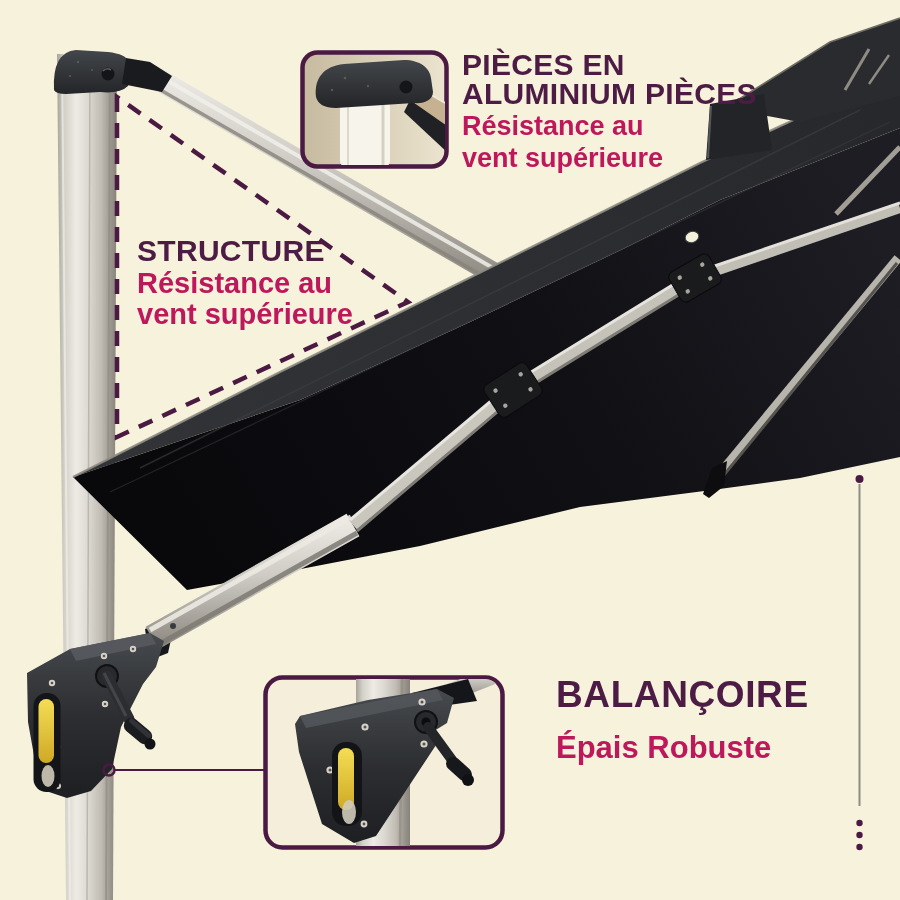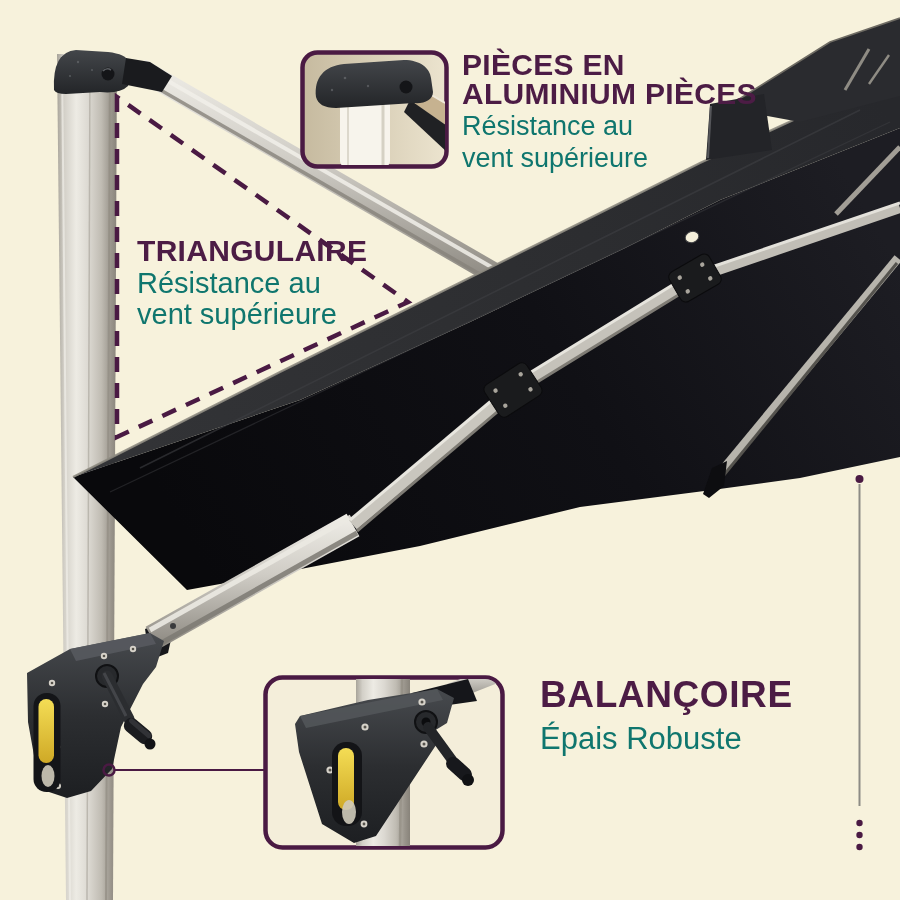--- a/index.html
+++ b/index.html
@@ -1,27 +1,27 @@
 <!DOCTYPE html>
 <html><head>
 <meta charset="utf-8">
 <style>
   html,body{margin:0;padding:0;}
   .stage{position:relative;width:900px;height:900px;background:#f7f2dc;overflow:hidden;
          font-family:"Liberation Sans",sans-serif;}
   svg{position:absolute;left:0;top:0;}
   .txt{position:absolute;z-index:5;}
   .title{font-weight:700;color:#4c1c45;letter-spacing:.3px;}
-  .sub{font-weight:400;color:#0f766e;}
+  .sub{font-weight:700;color:#be185d;}
   .t-a .title{font-size:30px;line-height:29px;}
   .t-a .sub{font-size:27px;line-height:28px;margin-top:4px;}
   .t-b .title{font-size:30px;line-height:33px;}
   .t-b .sub{font-size:29px;line-height:29px;margin-top:2px;}
   .t-c .title{font-size:37px;line-height:38px;letter-spacing:.6px;}
-  .t-c .sub{font-size:31px;line-height:32px;margin-top:9px;}
+  .t-c .sub{font-size:31px;line-height:32px;margin-top:18px;}
   .nowrap{white-space:nowrap;}
 </style>
 </head>
 <body>
 
 <div class="stage">
 
 <svg width="900" height="900" viewBox="0 0 900 900">
   <defs>
     <linearGradient id="poleGrad" x1="0" y1="0" x2="1" y2="0">
@@ -252,23 +252,23 @@
 </svg>
 
 <div class="txt t-a" style="left:462px;top:50px;">
   <div class="title nowrap">PIÈCES EN</div>
   <div class="title nowrap">ALUMINIUM PIÈCES</div>
   <div class="sub nowrap">Résistance au</div>
   <div class="sub nowrap">vent supérieure</div>
 </div>
 
 <div class="txt t-b" style="left:137px;top:234px;">
-  <div class="title nowrap">TRIANGULAIRE</div>
+  <div class="title nowrap">STRUCTURE</div>
   <div class="sub nowrap">Résistance au</div>
   <div class="sub nowrap">vent supérieure</div>
 </div>
 
-<div class="txt t-c" style="left:540px;top:676px;">
+<div class="txt t-c" style="left:556px;top:676px;">
   <div class="title nowrap">BALANÇOIRE</div>
   <div class="sub nowrap">Épais Robuste</div>
 </div>
 
 </div>
 
 </body></html>

